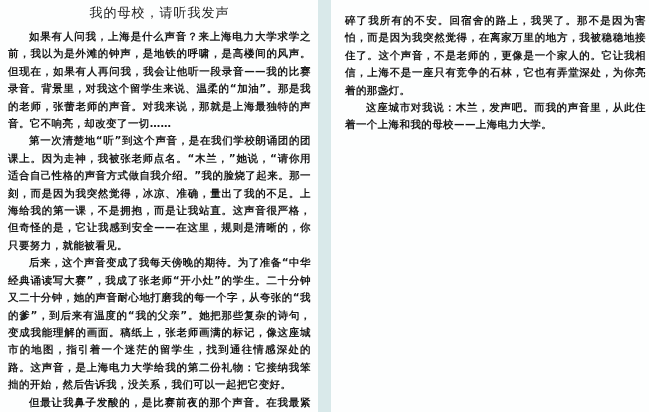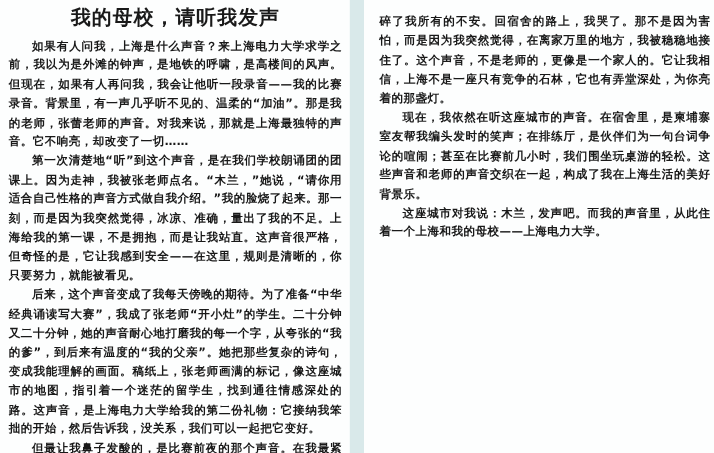--- a/index.html
+++ b/index.html
@@ -30,22 +30,22 @@
   .gutter {
     width: 13px;
     height: 412px;
     background: #d9e9ea;
   }
   .page-right {
     flex: 1;
     padding: 12px 3px 0 14px;
   }
   .doc-title {
-    font-size: 18px;
-    font-weight: bold;
+    font-size: 13px;
+    font-weight: normal;
     text-align: center;
     letter-spacing: 1px;
     margin: 2px 0 6px 0;
   }
   .doc-para {
     margin: 0;
     font-size: 10.5px;
     font-weight: bold;
     line-height: 17.4px;
     text-align: justify;
@@ -57,27 +57,26 @@
     text-indent: 0;
   }
 </style>
 </head>
 <body>
 
 <div class="spread">
 
   <div class="page page-left">
     <h1 class="doc-title">我的母校，请听我发声</h1>
-    <p class="doc-para">如果有人问我，上海是什么声音？来上海电力大学求学之前，我以为是外滩的钟声，是地铁的呼啸，是高楼间的风声。但现在，如果有人再问我，我会让他听一段录音——我的比赛录音。背景里，有一声几乎听不见的、温柔的“加油”。那是我的老师，张蕾老师的声音。对我来说，那就是上海最独特的声音。它不响亮，却改变了一切……</p>
+    <p class="doc-para">如果有人问我，上海是什么声音？来上海电力大学求学之前，我以为是外滩的钟声，是地铁的呼啸，是高楼间的风声。但现在，如果有人再问我，我会让他听一段录音——我的比赛录音。背景里，对我这个留学生来说、温柔的“加油”。那是我的老师，张蕾老师的声音。对我来说，那就是上海最独特的声音。它不响亮，却改变了一切……</p>
     <p class="doc-para">第一次清楚地“听”到这个声音，是在我们学校朗诵团的团课上。因为走神，我被张老师点名。“木兰，”她说，“请你用适合自己性格的声音方式做自我介绍。”我的脸烧了起来。那一刻，而是因为我突然觉得，冰凉、准确，量出了我的不足。上海给我的第一课，不是拥抱，而是让我站直。这声音很严格，但奇怪的是，它让我感到安全——在这里，规则是清晰的，你只要努力，就能被看见。</p>
     <p class="doc-para">后来，这个声音变成了我每天傍晚的期待。为了准备“中华经典诵读写大赛”，我成了张老师“开小灶”的学生。二十分钟又二十分钟，她的声音耐心地打磨我的每一个字，从夸张的“我的爹”，到后来有温度的“我的父亲”。她把那些复杂的诗句，变成我能理解的画面。稿纸上，张老师画满的标记，像这座城市的地图，指引着一个迷茫的留学生，找到通往情感深处的路。这声音，是上海电力大学给我的第二份礼物：它接纳我笨拙的开始，然后告诉我，没关系，我们可以一起把它变好。</p>
     <p class="doc-para">但最让我鼻子发酸的，是比赛前夜的那个声音。在我最紧张的时候，她只是轻轻摸了摸我的头，说：“木兰，加油。我们努力那么久了，我相信你可以哒。”那个“哒”字，轻得像一片羽毛，却瞬间击</p>
   </div>
 
   <div class="gutter"></div>
 
   <div class="page page-right">
     <p class="doc-para cont">碎了我所有的不安。回宿舍的路上，我哭了。那不是因为害怕，而是因为我突然觉得，在离家万里的地方，我被稳稳地接住了。这个声音，不是老师的，更像是一个家人的。它让我相信，上海不是一座只有竞争的石林，它也有弄堂深处，为你亮着的那盏灯。</p>
-    <p class="doc-para">现在，我依然在听这座城市的声音。在宿舍里，是柬埔寨室友帮我编头发时的笑声；在排练厅，是伙伴们为一句台词争论的喧闹；甚至在比赛前几小时，我们围坐玩桌游的轻松。这些声音和老师的声音交织在一起，构成了我在上海生活的美好背景乐。</p>
     <p class="doc-para">这座城市对我说：木兰，发声吧。而我的声音里，从此住着一个上海和我的母校——上海电力大学。</p>
   </div>
 
 </div>
 
 </body></html>

